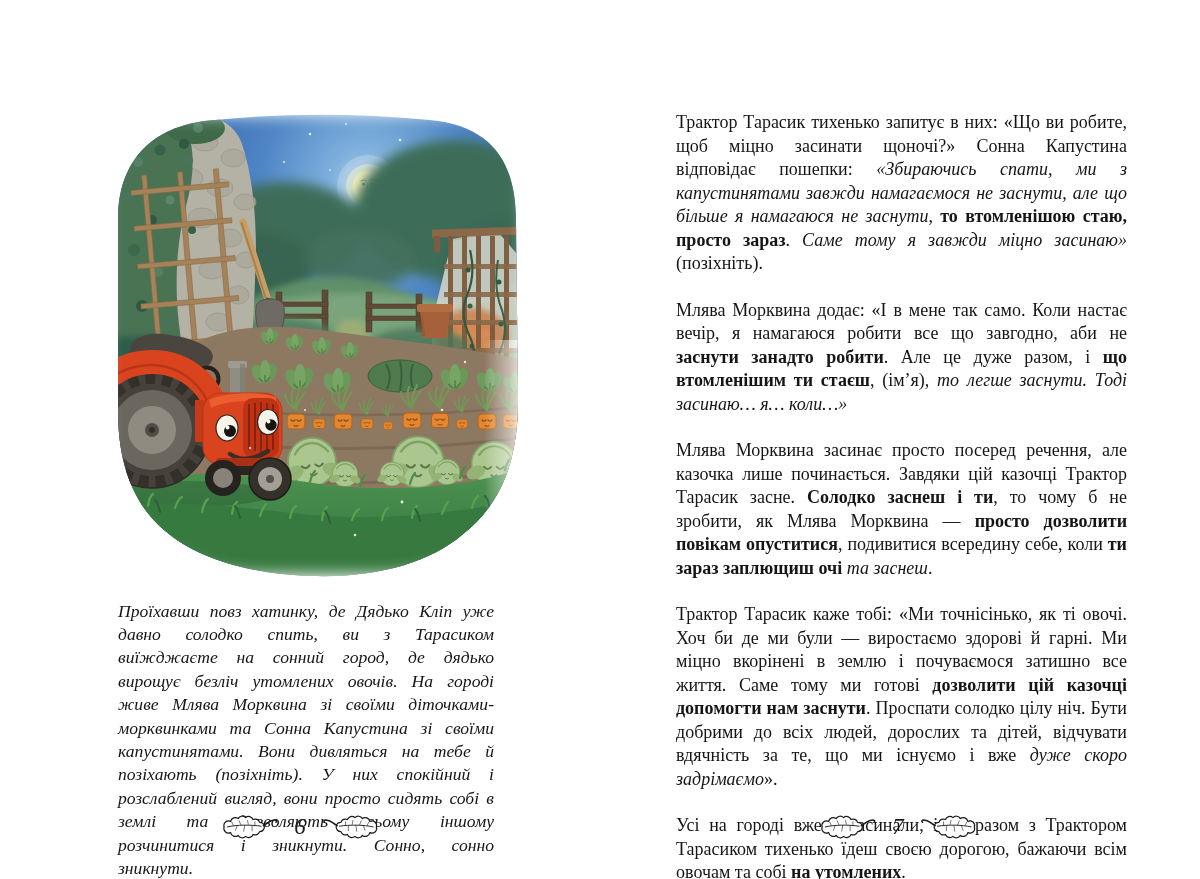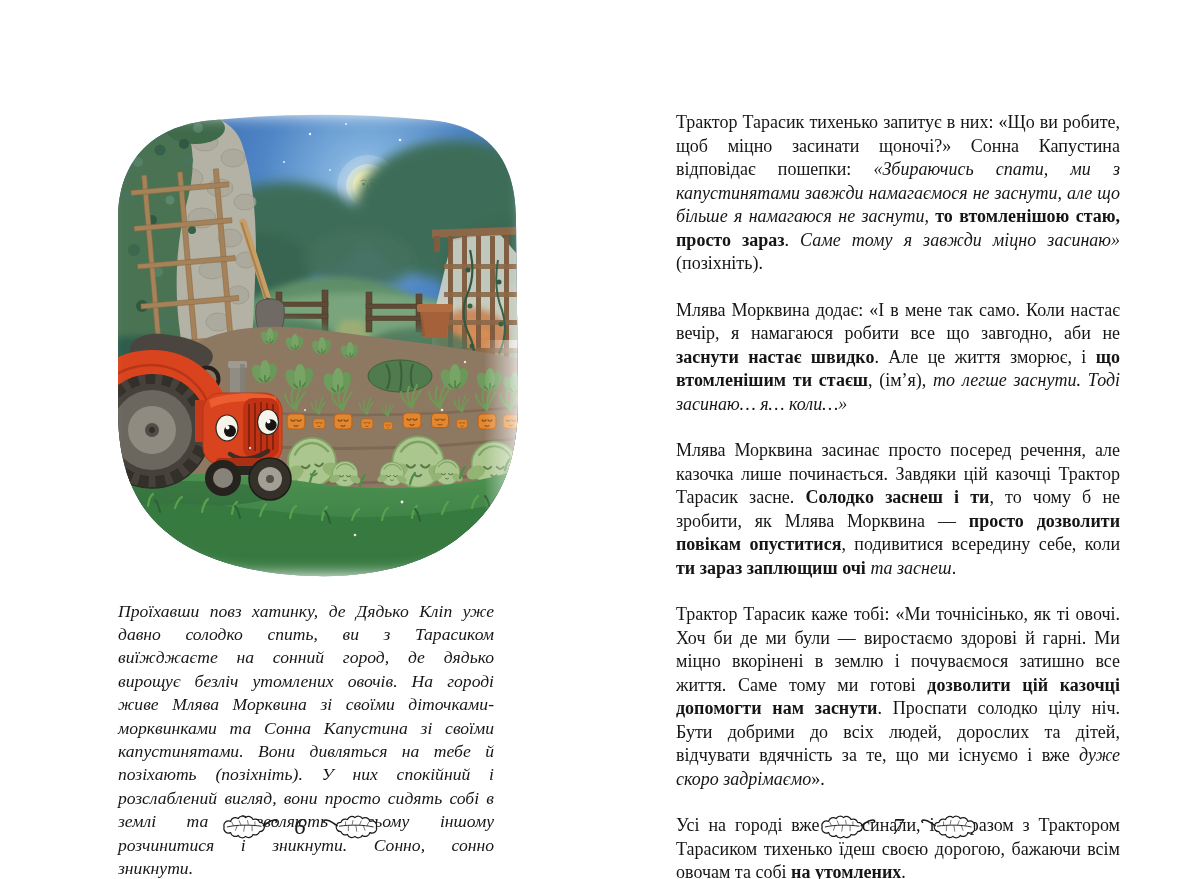--- a/index.html
+++ b/index.html
@@ -11,21 +11,21 @@
   .illo{position:absolute;left:100px;top:110px;width:430px;height:470px;}
   .illo::after{content:"";position:absolute;inset:-4px;pointer-events:none;
        border-radius:14% 13% 34% 36% / 11% 10% 26% 28%;
        box-shadow: inset 0 0 16px 9px #ffffff;}
   .caption{position:absolute;left:118px;top:582px;width:376px;
        font-style:italic;font-size:17.6px;line-height:23.4px;
        text-align:justify;word-spacing:2px;}
 
   
   .right-col{position:absolute;left:676px;top:111px;width:452px;}
-  .right-col p{margin:0 8px 23px 0;text-align:justify;
+  .right-col p{margin:0 1px 23px 0;text-align:justify;
        font-size:18px;line-height:23.5px;}
   .right-col .b{font-weight:700;}
   .right-col .i{font-style:italic;}
   .caption, .right-col p{hyphens:none;}
 
   
   .folio{position:absolute;top:813px;display:flex;align-items:center;gap:16px;
        transform:translateX(-50%);}
   .folio-left{left:300px;}
   .folio-right{left:898px;}
@@ -454,21 +454,21 @@
     <span class="num">6</span>
     <svg class="leaf" width="56" height="28" viewBox="0 0 60 30">
         <g transform="translate(60,0) scale(-1,1)">
           <use href="#leafShape"></use>
         </g>
       </svg>
   </div>
 
   <div class="right-col">
     <p><span>Трактор Тарасик тихенько запитує в них: «Що ви робите, щоб міцно засинати щоночі?» Сонна Капустина відповідає пошепки: </span><span class="i">«Збираючись спати, ми з капустинятами завжди намагаємося не заснути, але що більше я намагаюся не заснути, </span><span class="b">то втомленішою стаю, просто зараз</span><span>. </span><span class="i">Саме тому я завжди міцно засинаю»</span><span> (позіхніть).</span></p>
-    <p><span>Млява Морквина додає: «І в мене так само. Коли настає вечір, я намагаюся робити все що завгодно, аби не </span><span class="b">заснути настає швидко</span><span>. Але це життя зморює, і </span><span class="b">що втомленішим ти стаєш</span><span>, (ім’я), </span><span class="i">то легше заснути. Тоді засинаю… я… коли…»</span></p>
+    <p><span>Млява Морквина додає: «І в мене так само. Коли настає вечір, я намагаюся робити все що завгодно, аби не </span><span class="b">заснути занадто робити</span><span>. Але це дуже разом, і </span><span class="b">що втомленішим ти стаєш</span><span>, (ім’я), </span><span class="i">то легше заснути. Тоді засинаю… я… коли…»</span></p>
     <p><span>Млява Морквина засинає просто посеред речення, але казочка лише починається. Завдяки цій казочці Трактор Тарасик засне. </span><span class="b">Солодко заснеш і ти</span><span>, то чому б не зробити, як Млява Морквина — </span><span class="b">просто дозволити повікам опуститися</span><span>, подивитися всередину себе, коли </span><span class="b">ти зараз заплющиш очі</span><span> </span><span class="i">та заснеш</span><span>.</span></p>
     <p><span>Трактор Тарасик каже тобі: «Ми точнісінько, як ті овочі. Хоч би де ми були — виростаємо здорові й гарні. Ми міцно вкорінені в землю і почуваємося затишно все життя. Саме тому ми готові </span><span class="b">дозволити цій казочці допомогти нам заснути</span><span>. Проспати солодко цілу ніч. Бути добрими до всіх людей, дорослих та дітей, відчувати вдячність за те, що ми існуємо і вже </span><span class="i">дуже скоро задрімаємо</span><span>».</span></p>
     <p><span>Усі на городі вже позасинали, і ти разом з Трактором Тарасиком тихенько їдеш своєю дорогою, бажаючи всім овочам та собі </span><span class="b">на утомлених</span><span>.</span></p>
   </div>
 
   <div class="folio folio-right">
     <svg class="leaf" width="56" height="28" viewBox="0 0 60 30">
         <use href="#leafShape"></use>
       </svg>
     <span class="num">7</span>

